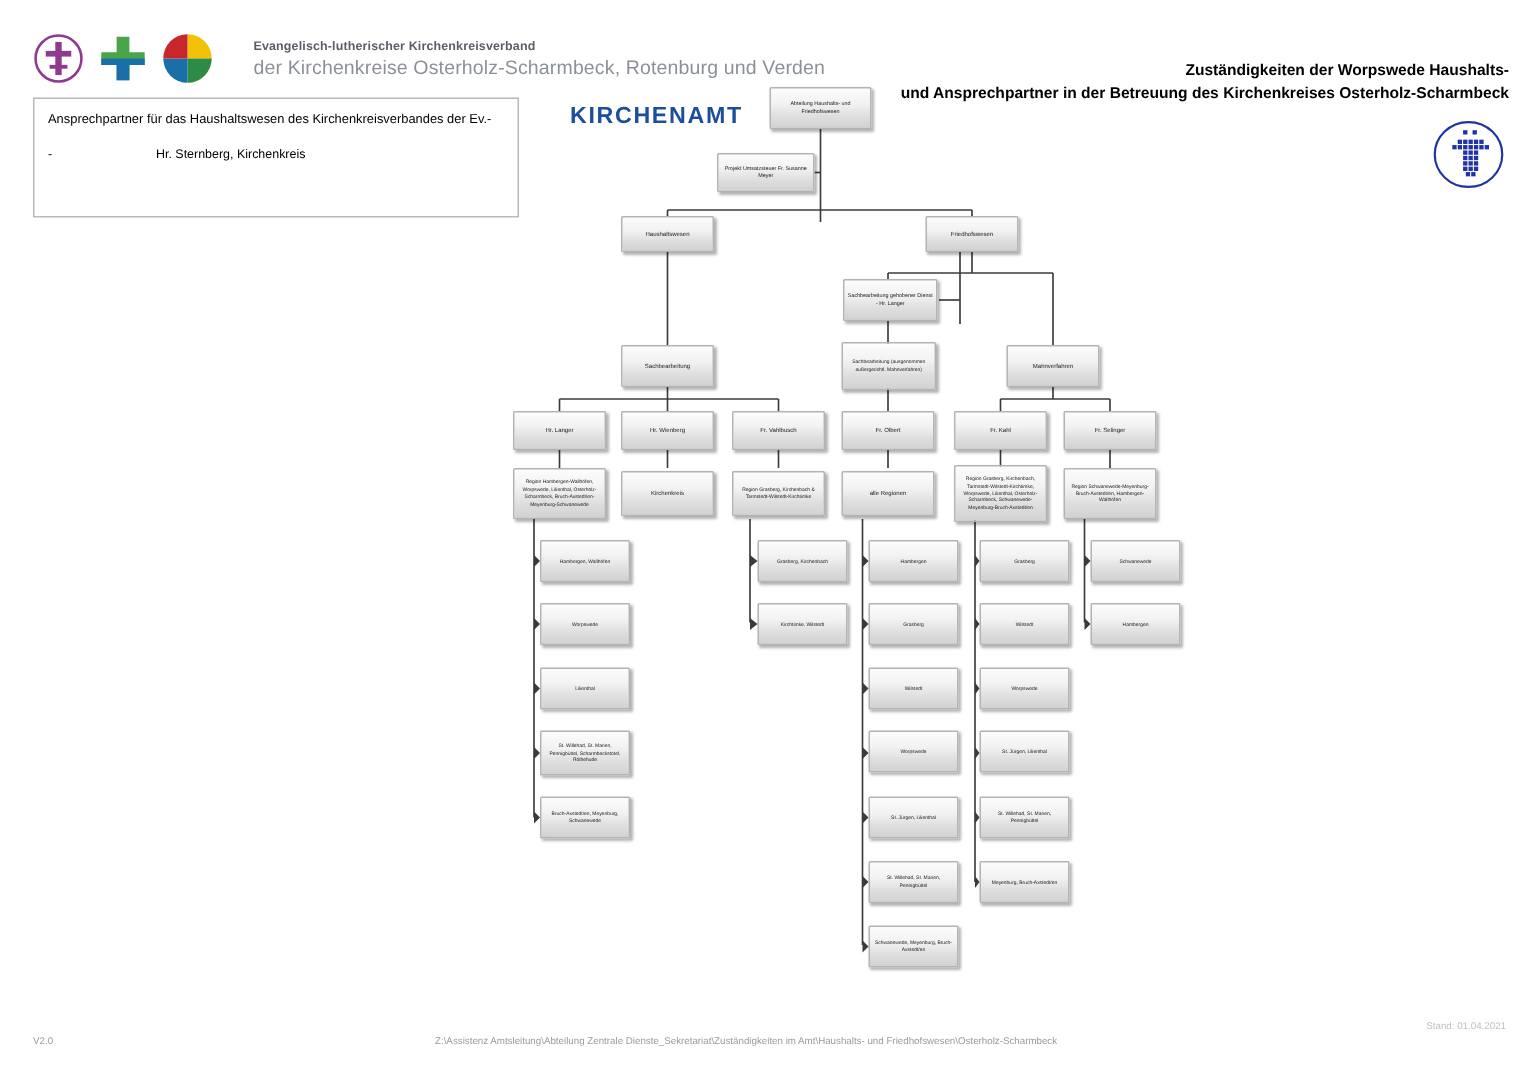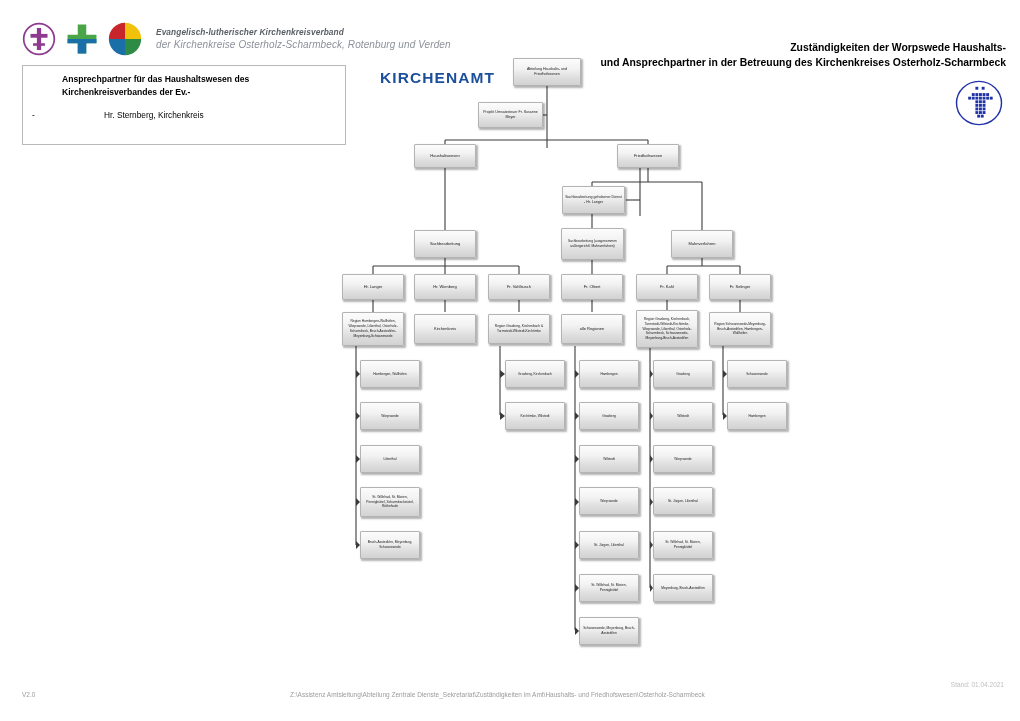--- a/index.html
+++ b/index.html
@@ -24,33 +24,32 @@
   #logo-block {
     position: absolute;
     left: 22px;
     top: 22px;
     display: flex;
     align-items: center;
     gap: 9px;
   }
   .logo-mark { width: 34px; height: 34px; flex: none; }
   #logo-text {
-    margin-left: 5px;
+    margin-left: 18px;
     line-height: 1.35;
-    font-style: italic;
   }
   #logo-text .l1 {
     font-size: 8.3px;
     font-weight: bold;
     color: #5a5f66;
     letter-spacing: .1px;
     white-space: nowrap;
   }
   #logo-text .l2 {
-    font-size: 10px;
+    font-size: 13px;
     color: #8b9099;
     letter-spacing: .1px;
     white-space: nowrap;
   }
   #kirchenamt {
     position: absolute;
     left: 380px;
     top: 30px;
     font-size: 15.5px;
     font-weight: bold;
@@ -88,23 +87,22 @@
     top: 65px;
     width: 324px;
     height: 80px;
     border: 1px solid #b9b9b9;
     background: #ffffff;
     box-sizing: border-box;
     padding: 7px 9px 0 9px;
   }
   #intro-box .intro-head {
     font-size: 8.6px;
-    font-weight: bold;
+    font-weight: normal;
     line-height: 1.5;
-    margin-left: 30px;
   }
   #intro-box .intro-row {
     margin-top: 11px;
     font-size: 8.3px;
     display: flex;
   }
   #intro-box .intro-row .bullet { width: 72px; flex: none; }
 
   
   #chart { position: absolute; left: 0; top: 0; width: 1020px; height: 721px; }

